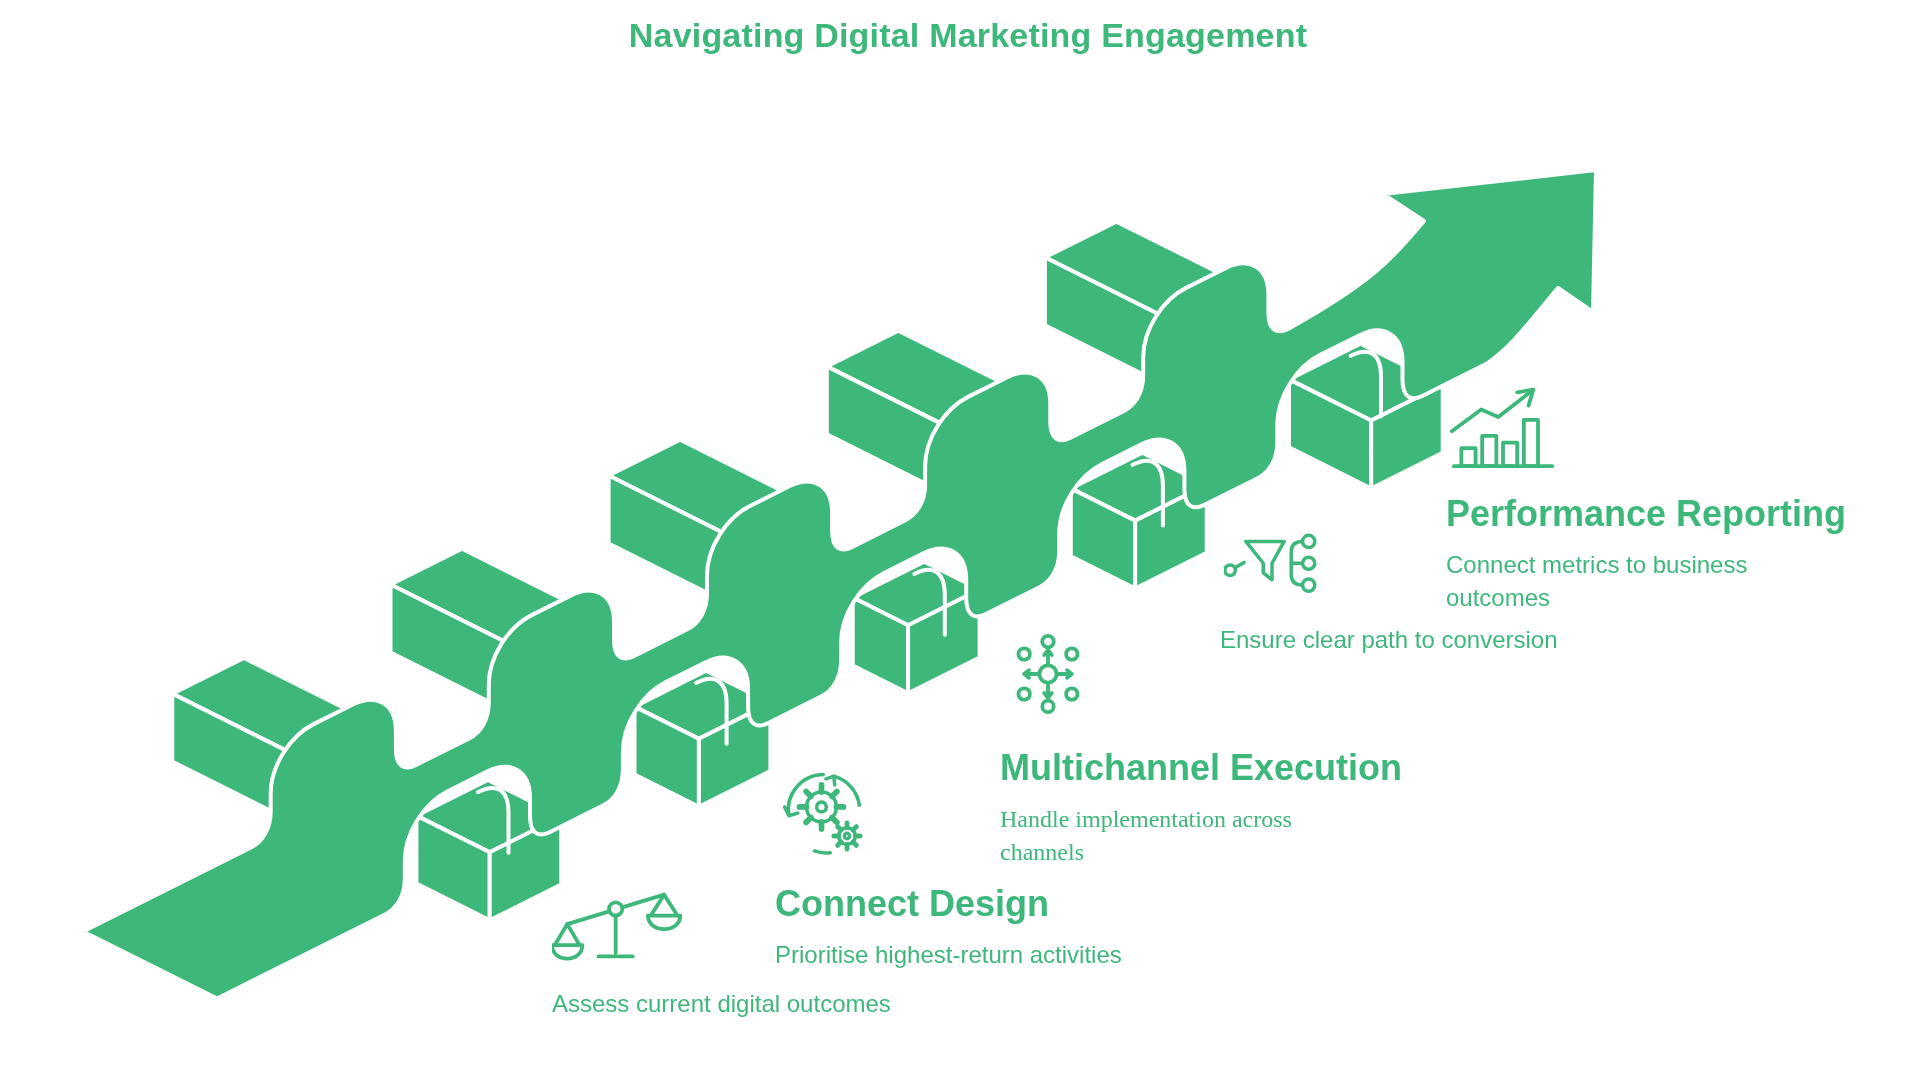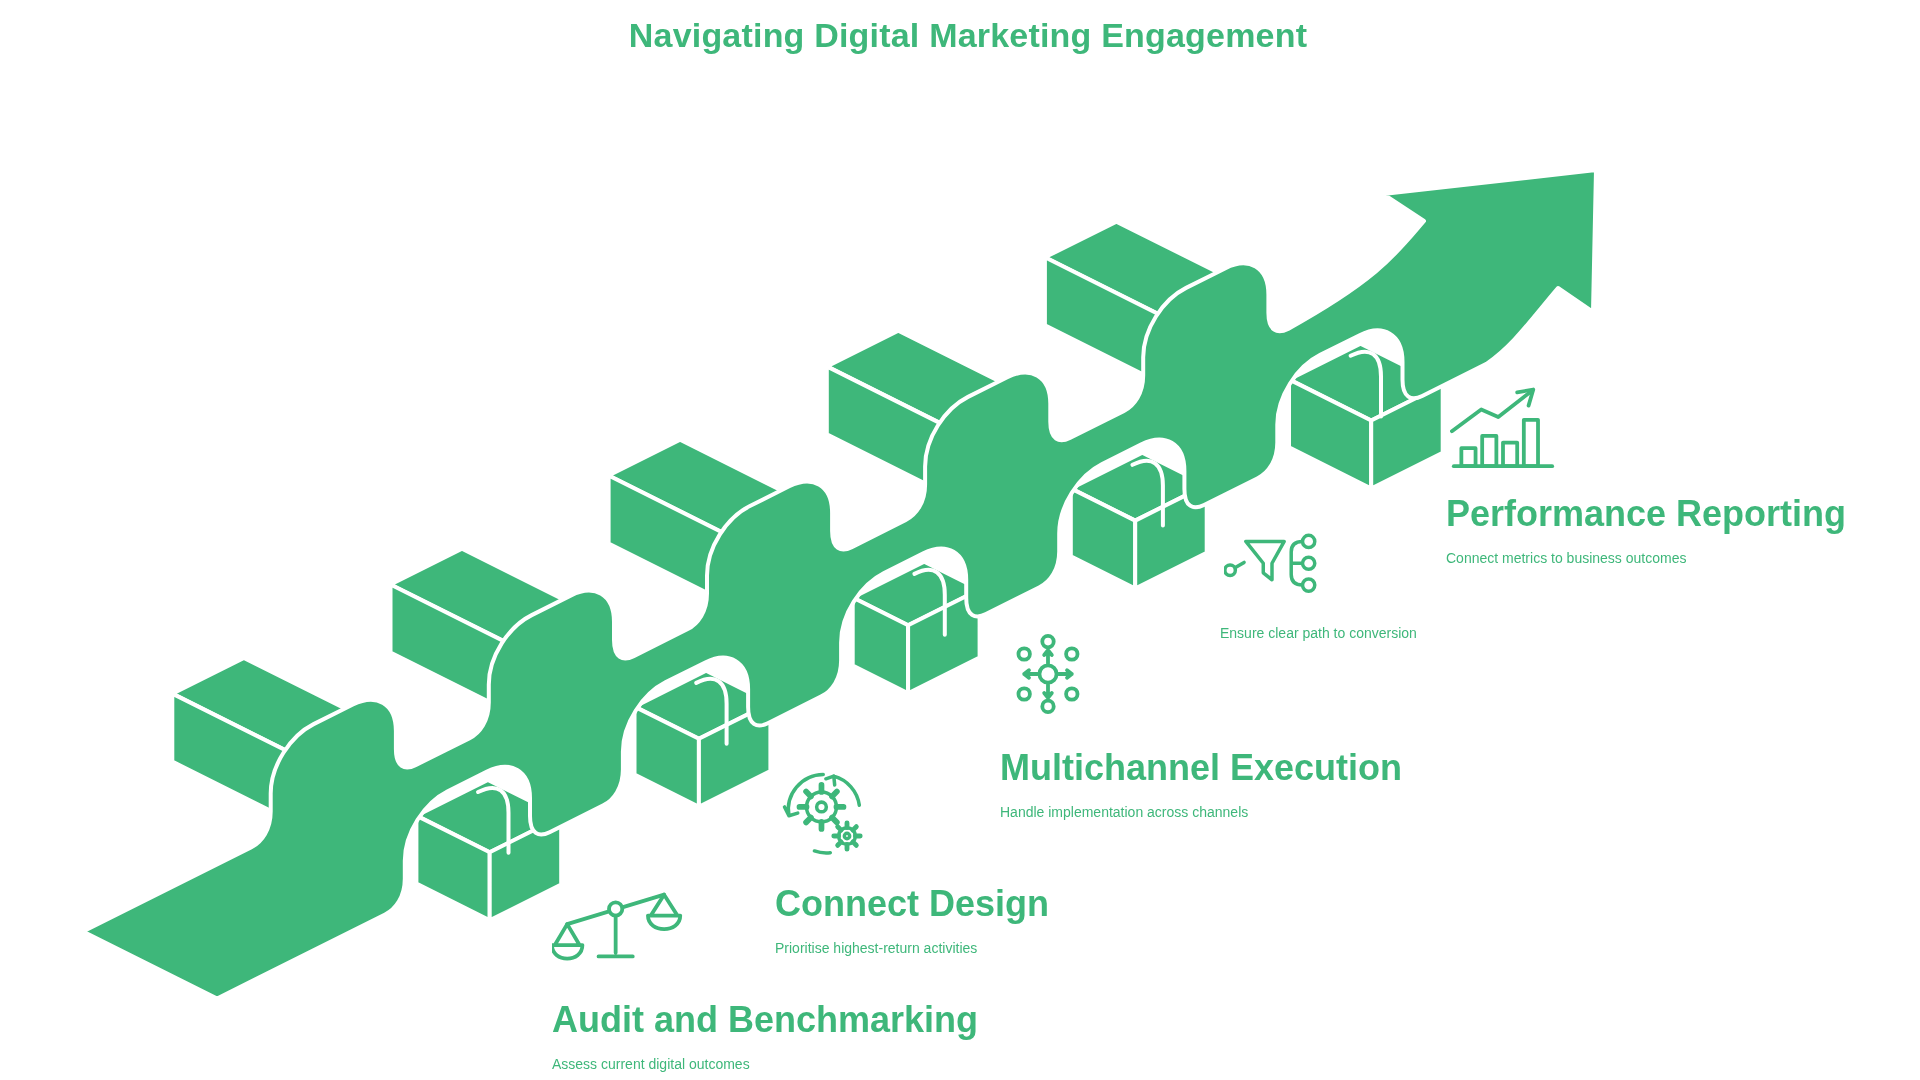--- a/index.html
+++ b/index.html
@@ -4,21 +4,21 @@
 <style>
   html,body{margin:0;padding:0;background:#fff;}
   .canvas{position:relative;width:1920px;height:1080px;background:var(--bg,#fff);
           overflow:hidden;font-family:"Liberation Sans",sans-serif;}
   #artwork{position:absolute;left:0;top:0;}
   .page-title{position:absolute;top:8px;left:0;width:100%;text-align:center;margin:8px;
               font-size:34px;font-weight:700;color:var(--accent,#3eb77a);letter-spacing:.2px;}
   .stage{position:absolute;color:var(--accent,#3eb77a);}
   .icon-wrap{display:block;height:88px;}
   .stage h2{margin:24px 0 0;font-size:36px;font-weight:700;line-height:1.2;white-space:nowrap;}
-  .stage p{margin:14px 0 0;font-size:14px;font-weight:400;line-height:1.36;white-space:nowrap;}
+  .stage p{margin:14px 0 0;font-size:24px;font-weight:400;line-height:1.36;white-space:nowrap;}
   .stage p.wrap{white-space:normal;}
   .oicon{stroke:var(--accent,#3eb77a);fill:none;stroke-width:4;
          stroke-linecap:round;stroke-linejoin:round;}
   .oicon .fillw{fill:#fff;}
 </style>
 </head>
 <body>
 
 <div class="canvas">
 
@@ -66,21 +66,20 @@
   <div class="stage" style="left:552px;top:886px;width:360px;">
     <span class="icon-wrap">
       <svg class="oicon" width="152" height="81" viewBox="0 0 160 85">
         <path d="M16 40 L118 9"></path>
         <circle class="fillw" cx="67" cy="24" r="7"></circle>
         <path d="M67 31 V70 M49 74 H85"></path>
         <path d="M16 40 L3 62 M16 40 L29 62 M0 62 C0 81 32 81 32 62 Z"></path>
         <path d="M118 9 L104 31 M118 9 L132 31 M101 31 C101 50 135 50 135 31 Z"></path>
       </svg>
     </span>
-    <h2>Audit and Benchmarking</h2>
     <p>Assess current digital outcomes</p>
   </div>
 
   <div class="stage" style="left:775px;top:770px;width:360px;">
     <span class="icon-wrap">
       <svg class="oicon" width="88" height="88" viewBox="0 0 100 100" style="margin-left:6px;">
         <circle cx="46" cy="42" r="17"></circle>
         <circle cx="46" cy="42" r="5.5"></circle>
         <path stroke-width="6.5" d="M63 42H71 M58 54L63.5 59.5 M46 59V67 M34 54L28.5 59.5 M29 42H21 M34 30L28.5 24.5 M46 25V17 M58 30L63.5 24.5"></path>
         <circle cx="75" cy="75" r="9.5"></circle>
@@ -105,21 +104,21 @@
         <path d="M31 42H17 M22 38L17 42L22 46"></path>
         <circle class="fillw" cx="42" cy="8" r="6"></circle>
         <circle class="fillw" cx="42" cy="76" r="6"></circle>
         <circle class="fillw" cx="67" cy="21" r="6"></circle>
         <circle class="fillw" cx="17" cy="21" r="6"></circle>
         <circle class="fillw" cx="67" cy="63" r="6"></circle>
         <circle class="fillw" cx="17" cy="63" r="6"></circle>
       </svg>
     </span>
     <h2>Multichannel Execution</h2>
-    <p class="wrap" style="max-width:336px;">Handle implementation across channels</p>
+    <p class="wrap" style="max-width:336px;font-family:Liberation Serif, serif;">Handle implementation across channels</p>
   </div>
 
   <div class="stage" style="left:1220px;top:522px;width:390px;">
     <span class="icon-wrap">
       <svg class="oicon" width="96" height="70" viewBox="0 0 110 80" style="margin-left:4px;margin-top:8px;">
         <circle class="fillw" cx="7" cy="46" r="6"></circle>
         <path d="M13 43 L23 37"></path>
         <path d="M25 13 L69 13 L55 38 L55 57 L45 49 L45 38 Z"></path>
         <path d="M90 13 Q77 13 77 25 L77 51 Q77 63 90 63 M77 38 H90"></path>
         <circle class="fillw" cx="97" cy="13" r="7"></circle>

